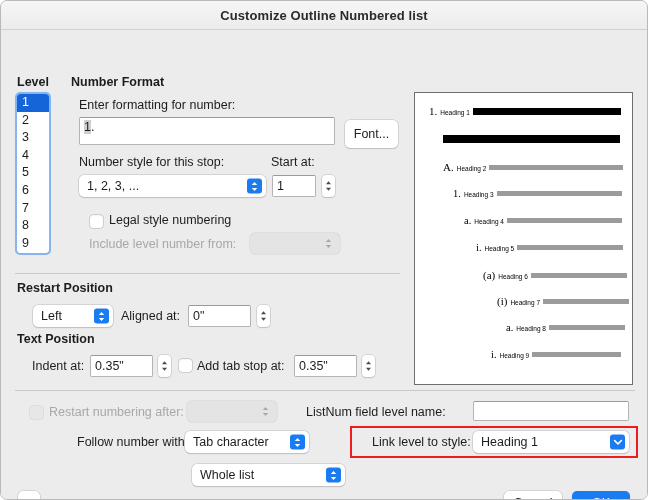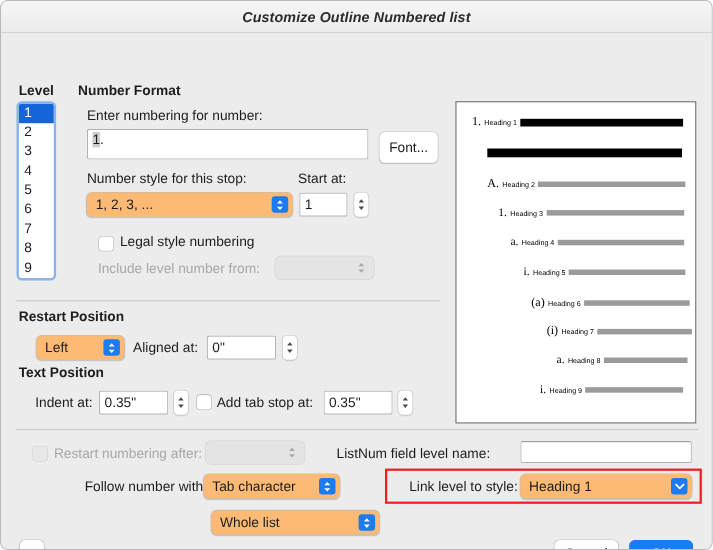--- a/index.html
+++ b/index.html
@@ -18,21 +18,21 @@
     background: #ececec;
     box-sizing: border-box;
     border: 1px solid #b9b9b9;
     border-radius: 7px;
     overflow: hidden;
   }
   .titlebar {
     height: 28px;
     background: linear-gradient(#f6f6f6, #ececec);
     border-bottom: 1px solid #d2d2d2;
-    display: flex; align-items: center; justify-content: center; font-style: italic;
+    display: flex; align-items: center; justify-content: center;
   }
   .titlebar .title {
     font-size: 13px;
     font-weight: bold;
     color: #2b2b2b;
     letter-spacing: 0.1px;
   }
   .content {
     position: relative;
     height: 471px;
@@ -114,21 +114,21 @@
   }
   .pbtn.primary {
     background: #1a7cf0;
     color: #ffffff;
     box-shadow: 0 1px 1.2px rgba(0,0,0,0.18);
   }
 
   
   .popup {
     position: absolute;
-    background: #fdba74;
+    background: #ffffff;
     border-radius: 5px;
     box-shadow: 0 0 0 0.5px #bcbcbc, 0 1px 1.2px rgba(0,0,0,0.18);
     font-size: 12.5px;
     color: #1d1d1d;
     display: flex; align-items: center;
     padding-left: 8px;
     box-sizing: border-box;
   }
   .popup.disabled {
     background: #e4e4e4;
@@ -259,21 +259,21 @@
       <div class="level-item">4</div>
       <div class="level-item">5</div>
       <div class="level-item">6</div>
       <div class="level-item">7</div>
       <div class="level-item">8</div>
       <div class="level-item">9</div>
     </div>
 
     <div class="sec-head" style="left:70px; top:45px;">Number Format</div>
 
-    <div class="lbl" style="left:78px; top:68px;">Enter numbering for number:</div>
+    <div class="lbl" style="left:78px; top:68px;">Enter formatting for number:</div>
 
     <div class="tfield big" style="left:78px; top:87px; width:256px; height:28px;">
       <span class="fieldshade">1</span>
         <span>.</span>
     </div>
 
     <div class="pbtn" style="left:344px; top:90px; width:53px; height:28px;">Font...</div>
 
     <div class="lbl" style="left:78px; top:125px;">Number style for this stop:</div>
     <div class="lbl" style="left:270px; top:125px;">Start at:</div>

